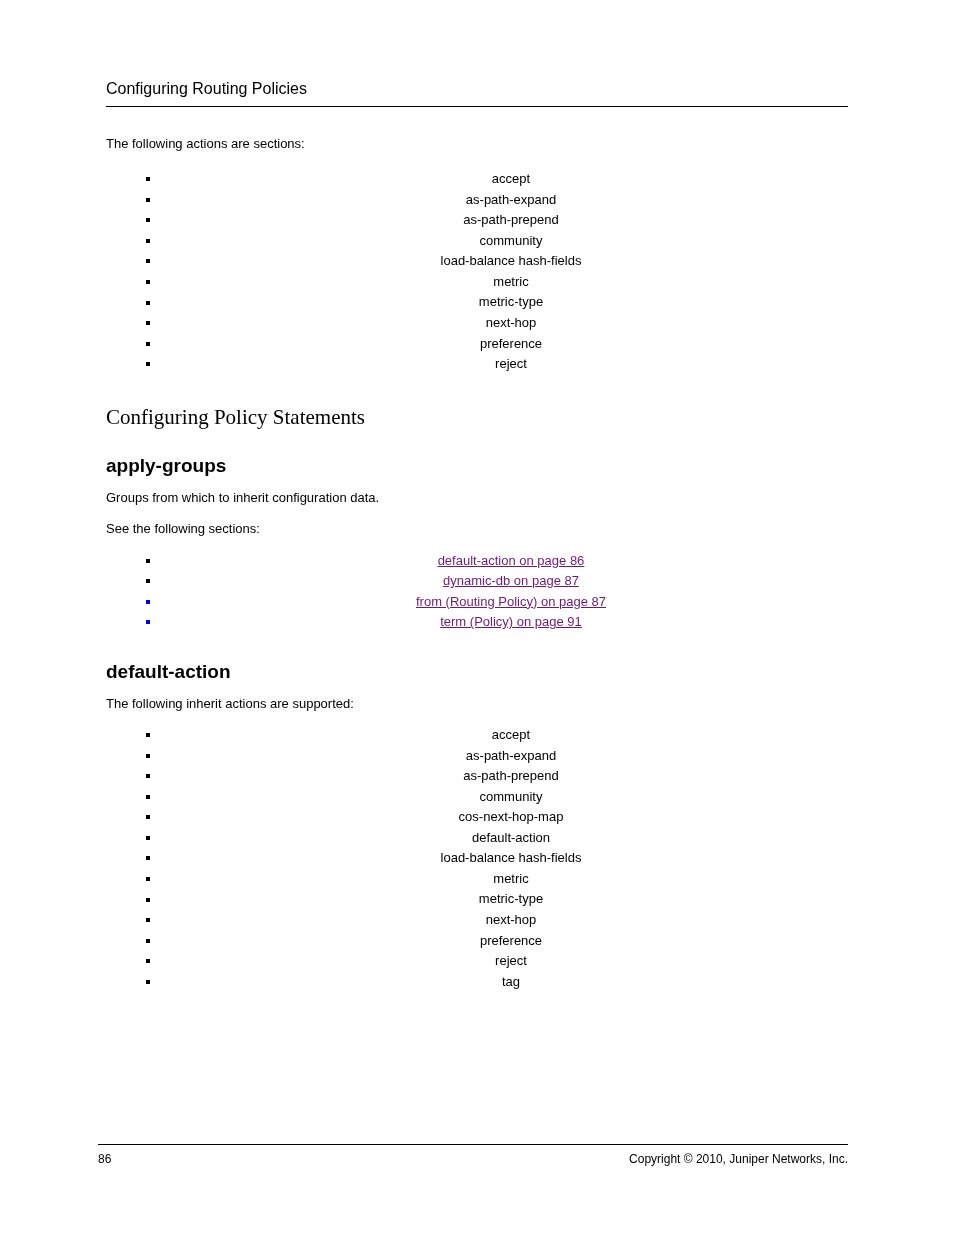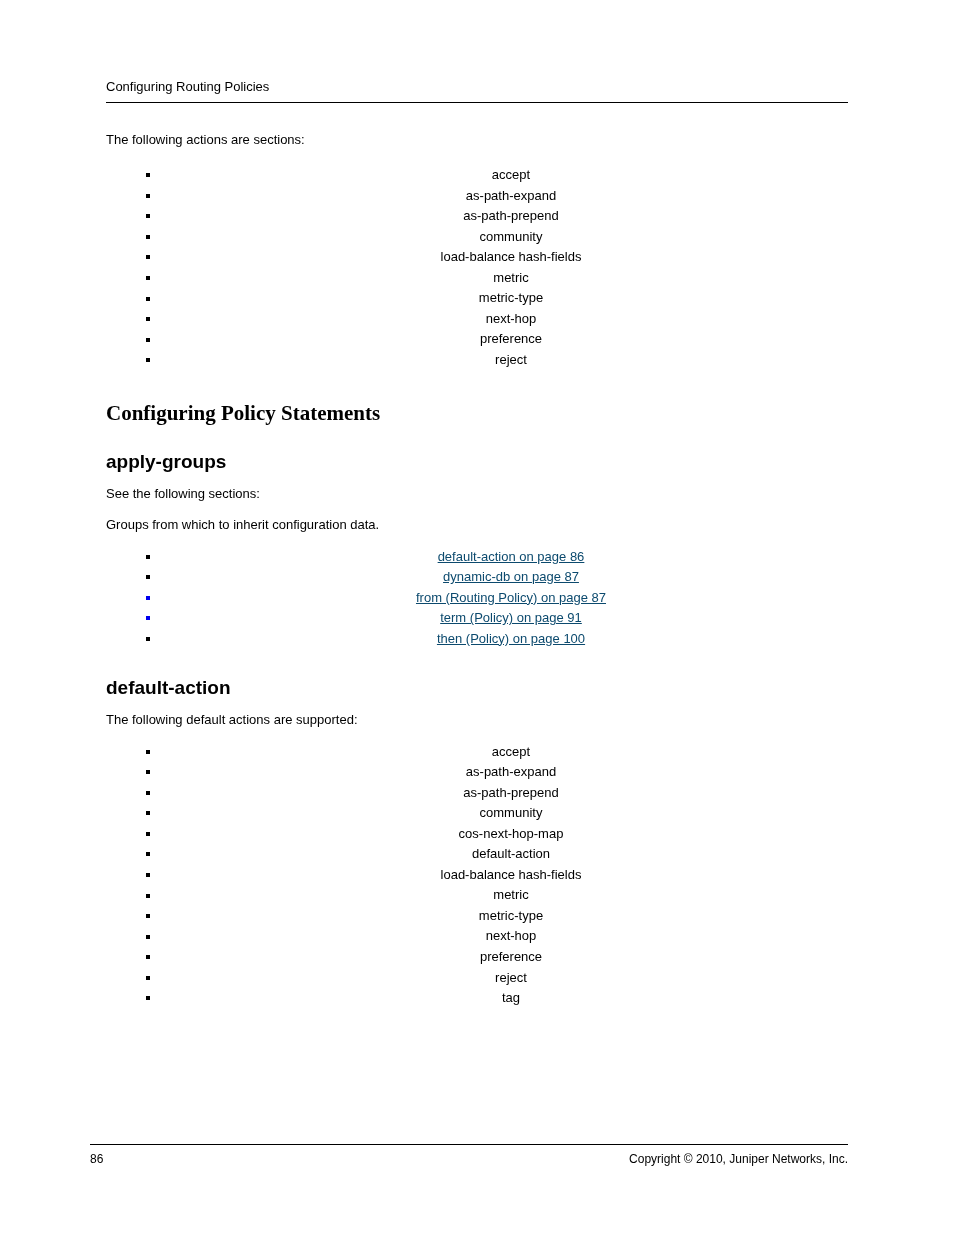--- a/index.html
+++ b/index.html
@@ -3,45 +3,45 @@
 <meta charset="utf-8">
 <style>
   html,body{margin:0;padding:0;background:#fff;}
   body{
     width:954px;height:1235px;
     font-family:Arial,Helvetica,sans-serif;
     font-size:13px;color:#000;line-height:1.35;
     position:relative;
   }
   .page{padding:78px 106px 0 106px;}
-  .running-head{font-size:13px;margin:0 0 6px 0;}
+  .running-head{font-size:16px;margin:0 0 6px 0;}
   .hr{border:none;border-top:1.2px solid #000;margin:0 0 28px 0;}
   .hr-foot{border:none;border-top:1.2px solid #000;margin:0;}
   .intro{margin:0 0 18px 0;}
   ul.square{list-style:none;margin:0 0 28px 40px;padding:0;}
   ul.square li{position:relative;padding-left:28px;margin:0 0 3px 0;text-align:center;}
   ul.square li::before{
     content:"";position:absolute;left:0;top:0.55em;
     width:4px;height:4px;background:#000;
   }
   ul.square.linklist li.blue-bullet::before{background:#0000ee;}
   h2.section{
     font-family:"Times New Roman",Times,serif;
-    font-weight:bold;font-size:21px;
+    font-weight:normal;font-size:21px;
     margin:30px 0 16px 0;
   }
   h3.subsection{
     font-family:Arial,Helvetica,sans-serif;
     font-weight:bold;font-size:19px;
     margin:22px 0 10px 0;
   }
   .para{margin:0 0 14px 0;}
-  a.xref{color:#0c4a6e;text-decoration:underline;}
+  a.xref{color:#701a75;text-decoration:underline;}
   .footer{
-    position:absolute;left:90px;right:106px;bottom:68px;
+    position:absolute;left:98px;right:106px;bottom:68px;
   }
   .footer-row{
     display:flex;justify-content:space-between;
     font-size:12px;margin-top:6px;
   }
 </style>
 </head>
 <body>
 
 <div class="page">
@@ -59,33 +59,32 @@
       <li>metric</li>
       <li>metric-type</li>
       <li>next-hop</li>
       <li>preference</li>
       <li>reject</li>
     </ul>
 
   <h2 class="section">Configuring Policy Statements</h2>
 
   <h3 class="subsection">apply-groups</h3>
+  <p class="para">Groups from which to inherit configuration data.</p>
   <p class="para">See the following sections:</p>
-  <p class="para">Groups from which to inherit configuration data.</p>
 
   <ul class="square linklist" id="links-list">
       <li><a class="xref" href="#">default-action on page 86</a></li>
       <li><a class="xref" href="#">dynamic-db on page 87</a></li>
       <li class="blue-bullet"><a class="xref" href="#">from (Routing Policy) on page 87</a></li>
       <li class="blue-bullet"><a class="xref" href="#">term (Policy) on page 91</a></li>
-      <li><a class="xref" href="#">then (Policy) on page 100</a></li>
     </ul>
 
   <h3 class="subsection">default-action</h3>
-  <p class="para">The following default actions are supported:</p>
+  <p class="para">The following inherit actions are supported:</p>
 
   <ul class="square" id="default-actions-list">
       <li>accept</li>
       <li>as-path-expand</li>
       <li>as-path-prepend</li>
       <li>community</li>
       <li>cos-next-hop-map</li>
       <li>default-action</li>
       <li>load-balance hash-fields</li>
       <li>metric</li>

